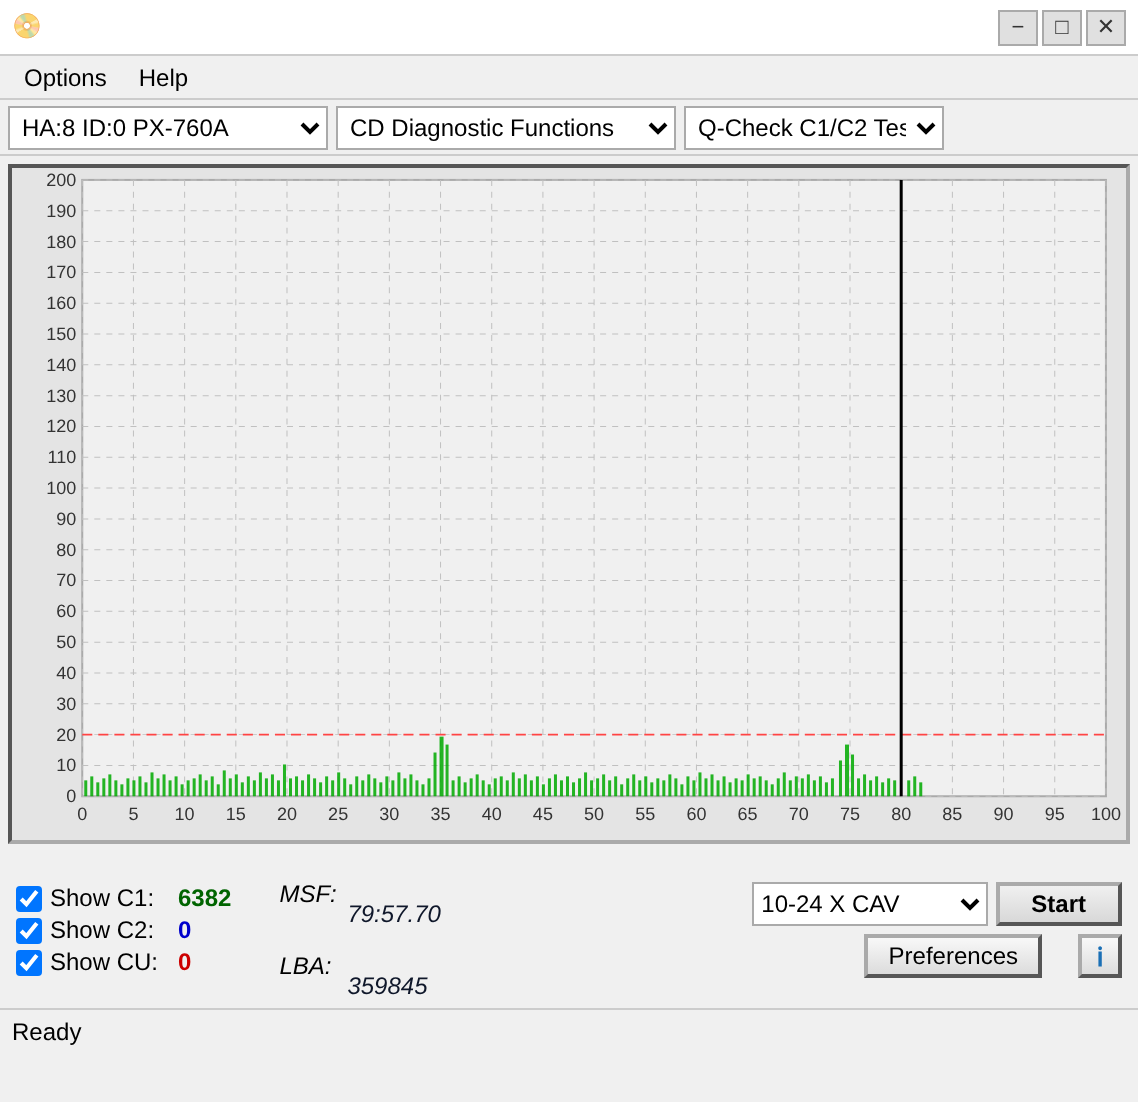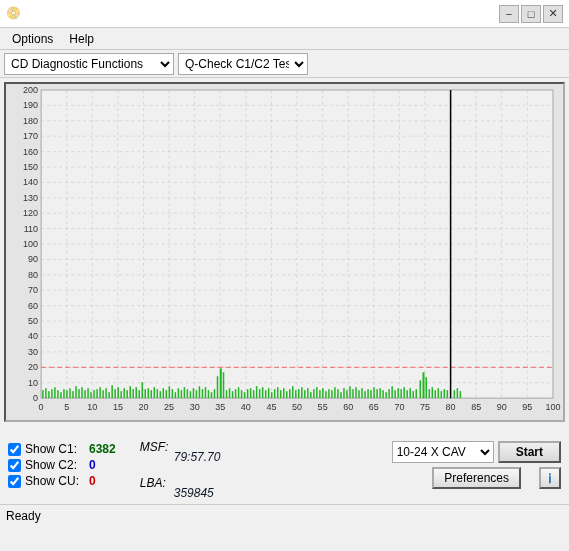--- a/index.html
+++ b/index.html
@@ -155,21 +155,21 @@
     .right-top {
       display: flex;
       align-items: center;
       gap: 4px;
     }
     .speed-select {
       height: 22px;
       font-size: 12px;
       border: 1px solid #aaa;
       background: #fff;
-      width: 102px;
+      width: 118px;
     }
     .start-btn {
       height: 22px;
       padding: 0 16px;
       background: linear-gradient(to bottom, #f0f0f0, #d8d8d8);
       border: 2px outset #aaa;
       font-size: 12px;
       cursor: pointer;
       font-weight: bold;
     }
@@ -231,20 +231,21 @@
     <div class="title-btn">✕</div>
   </div>
 </div>
 
 <div class="menu-bar">
   <div class="menu-item">Options</div>
   <div class="menu-item">Help</div>
 </div>
 
 <div class="toolbar">
+  <select class="drive-select"><option>HA:8 ID:0  PX-760A</option></select>
   <select class="func-select"><option>CD Diagnostic Functions</option></select>
   <select class="test-select"><option>Q-Check C1/C2 Test</option></select>
 </div>
 
 <div class="chart-container">
   <svg class="chart-svg" viewBox="0 0 555 338" preserveAspectRatio="none">
 
     <rect x="0" y="0" width="555" height="338" fill="#e4e4e4"></rect>
 
     <rect x="35" y="6" width="510" height="310" fill="#f0f0f0" stroke="#aaa" stroke-width="1"></rect>

